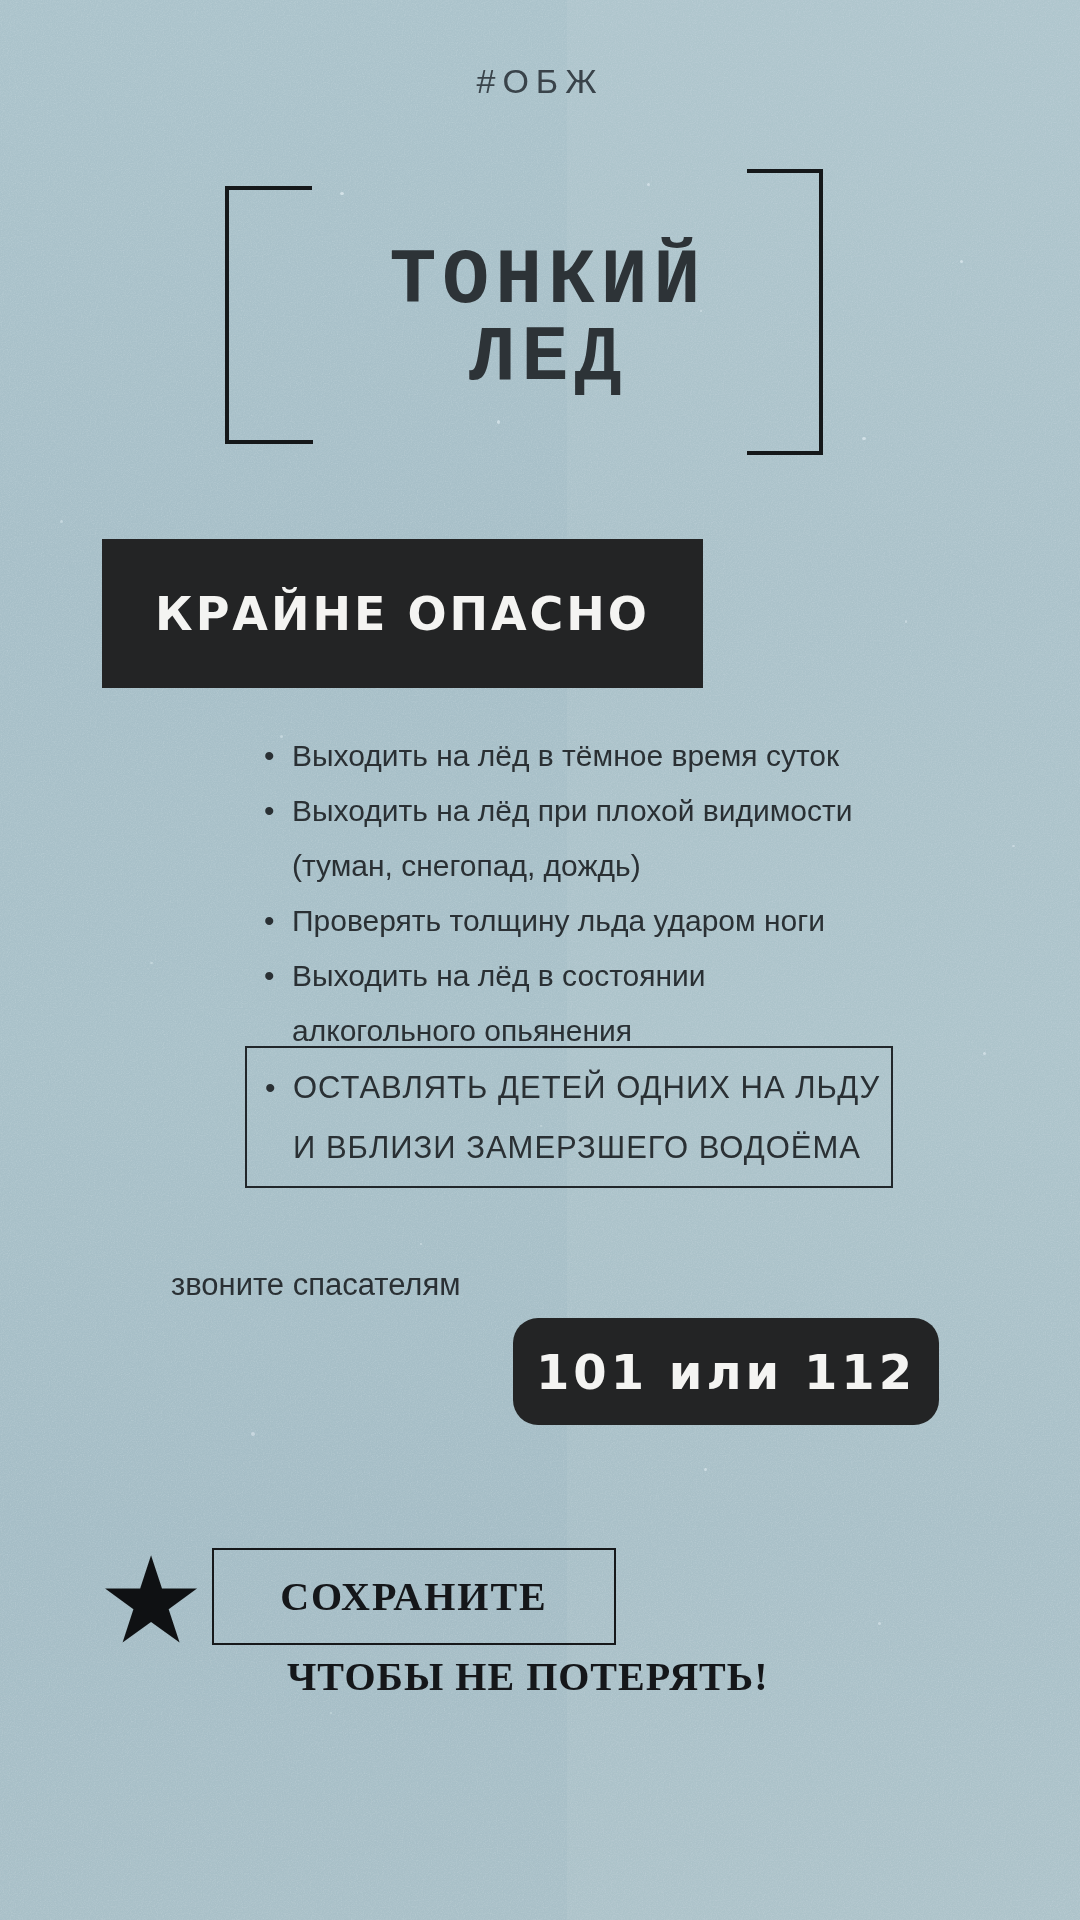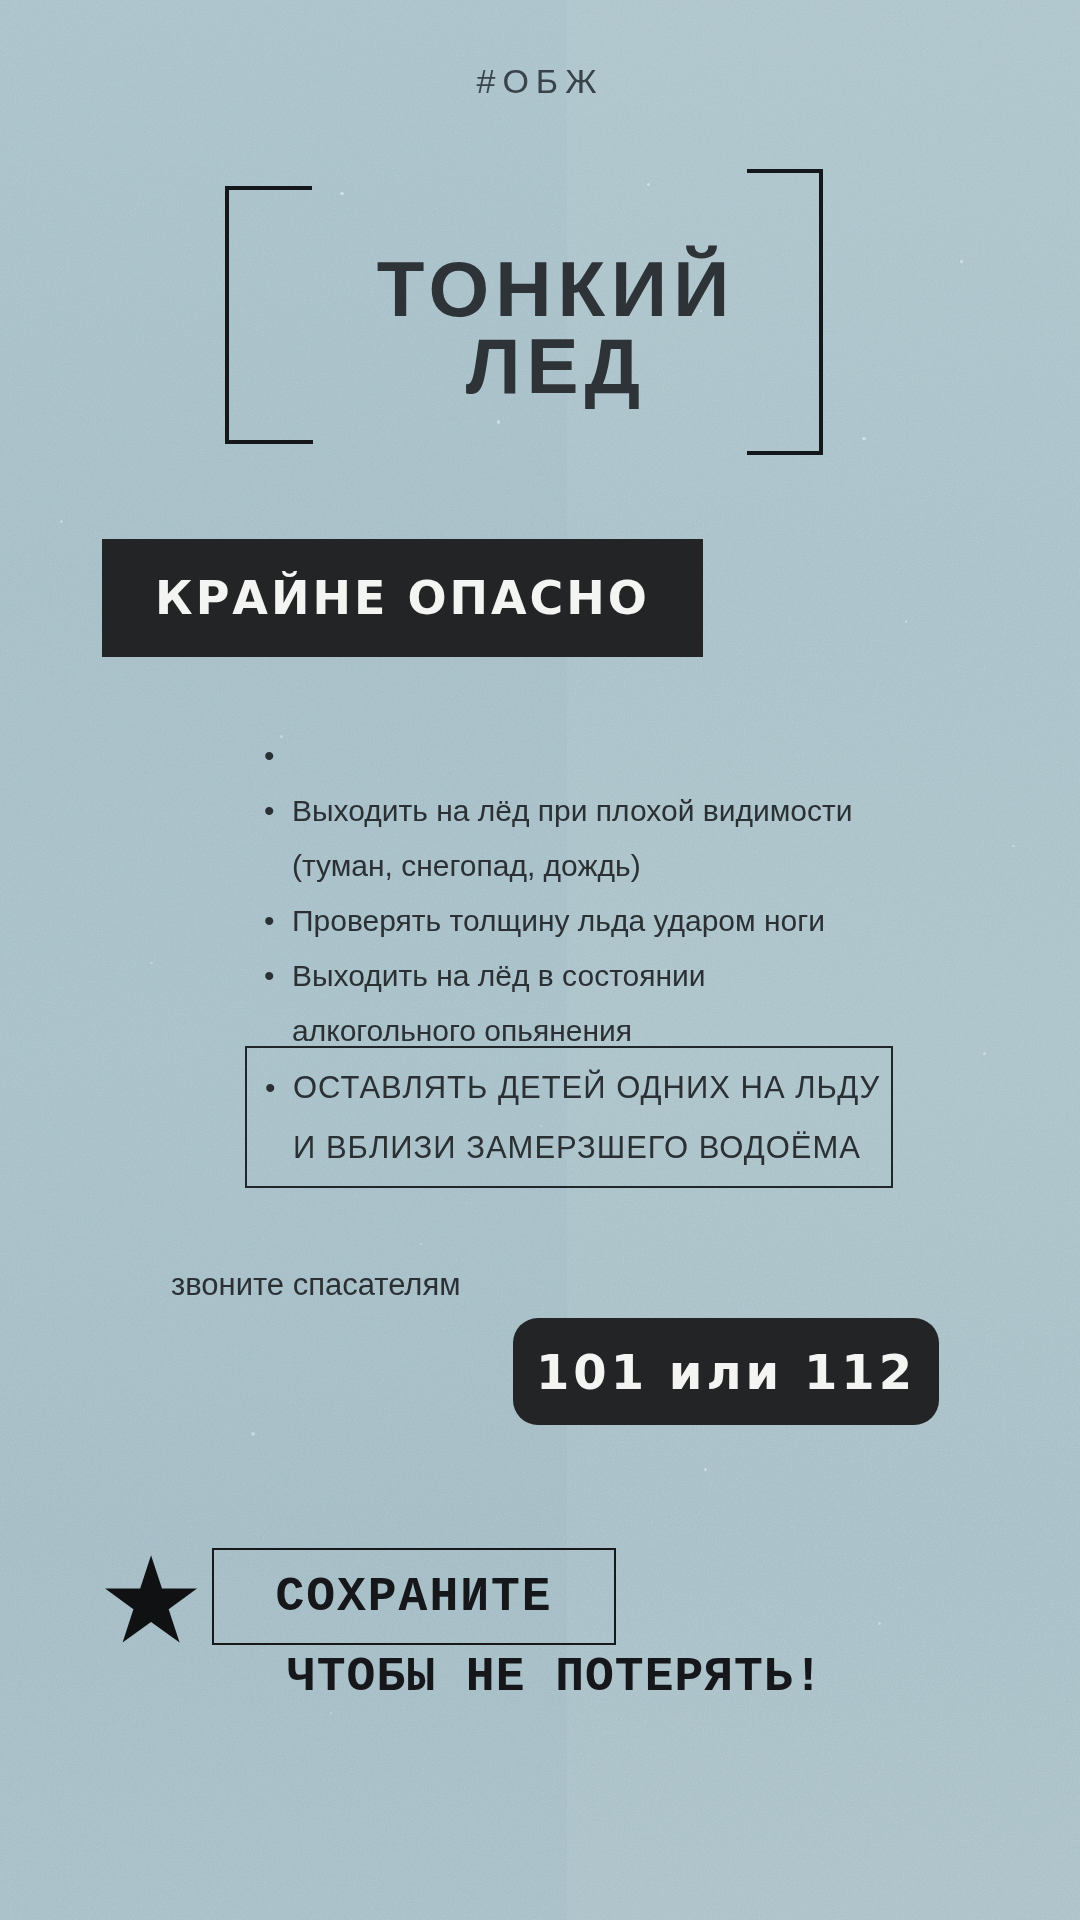--- a/index.html
+++ b/index.html
@@ -20,31 +20,31 @@
 
   .bracket{position:absolute;background:#15181a;}
   .bl-v{left:225px;top:186px;width:4px;height:258px;}
   .bl-ht{left:225px;top:186px;width:87px;height:4px;}
   .bl-hb{left:225px;top:440px;width:88px;height:4px;}
   .br-v{left:819px;top:169px;width:4px;height:286px;}
   .br-ht{left:747px;top:169px;width:76px;height:4px;}
   .br-hb{left:747px;top:451px;width:76px;height:4px;}
 
   .title{
-    position:absolute;left:160px;top:235px;width:760px;margin:16px;
-    text-align:center;font-family:Liberation Sans, sans-serif;
+    position:absolute;left:160px;top:235px;width:760px;margin:8px;
+    text-align:center;font-family:Liberation Mono, monospace;
     font-size:78px;font-weight:bold;line-height:77px;letter-spacing:6px;color:#2d3337;
   }
 
   .banner{
     position:absolute;background:#232425;color:#f4f4f2;
     font-family:"DejaVu Sans","Liberation Sans",sans-serif;font-weight:bold;
     display:flex;align-items:center;justify-content:center;
   }
-  .banner-danger{left:102px;top:539px;width:601px;height:118px;font-size:46px;letter-spacing:3px;}
+  .banner-danger{left:102px;top:539px;width:601px;height:149px;font-size:46px;letter-spacing:3px;}
   .banner-numbers{left:513px;top:1318px;width:426px;height:107px;font-size:48px;letter-spacing:4px;border-radius:25px;}
 
   .warning-list{position:absolute;left:258px;top:728px;width:640px;}
   .wrow{display:flex;height:55px;align-items:center;font-size:30px;color:#2a3034;}
   .wrow .bullet{width:34px;font-size:30px;color:#2a3034;text-align:left;padding-left:6px;box-sizing:border-box;}
   .wrow .bullet.empty{visibility:hidden;}
 
   .boxed-warning{
     position:absolute;left:245px;top:1046px;width:648px;
     border:2px solid #21262a;padding:10px 0 8px 12px;box-sizing:border-box;
@@ -56,22 +56,22 @@
   .save-star{
     position:absolute;left:91px;top:1536px;width:120px;height:128px;
     font-size:120px;line-height:128px;color:#0f1113;text-align:center;
   }
   .save-box{
     position:absolute;left:212px;top:1548px;width:404px;height:97px;
     border:2px solid #16181a;box-sizing:border-box;
     display:flex;align-items:center;justify-content:center;
   }
   .save-box span, .save-line2{
-    font-family:Liberation Mono, monospace;font-weight:bold;
-    font-size:48px;letter-spacing:2px;color:#15171a;
+    font-family:Liberation Serif, serif;font-weight:bold;
+    font-size:40px;letter-spacing:2px;color:#15171a;
   }
   .save-line2{position:absolute;left:247px;top:1652px;line-height:50px;letter-spacing:1px;margin-left:40px;}
 
   .brand{position:absolute;left:425px;top:1787px;height:61px;display:flex;align-items:center;}
   .brand-bar{width:15px;height:61px;background:#1c1d1e;margin-right:21px;}
   .brand-bold{font-family:"DejaVu Sans","Liberation Sans",sans-serif;font-weight:bold;font-size:40px;color:#282d31;}
   .brand-light{font-size:40px;color:#343b40;}
 </style>
 </head>
 <body>
@@ -117,20 +117,21 @@
 
   <h1 class="title"><span>ТОНКИЙ</span><br><span>ЛЕД</span></h1>
 
   <div class="banner banner-danger">
     <span>КРАЙНЕ ОПАСНО</span>
   </div>
 
   <div class="warning-list">
     <div class="wrow">
       <span class="bullet">•</span>
+      <span>Выходить на лёд в тёмное время суток</span>
     </div>
     <div class="wrow">
       <span class="bullet">•</span>
       <span>Выходить на лёд при плохой видимости</span>
     </div>
     <div class="wrow">
       <span class="bullet empty">•</span>
       <span>(туман, снегопад, дождь)</span>
     </div>
     <div class="wrow">

